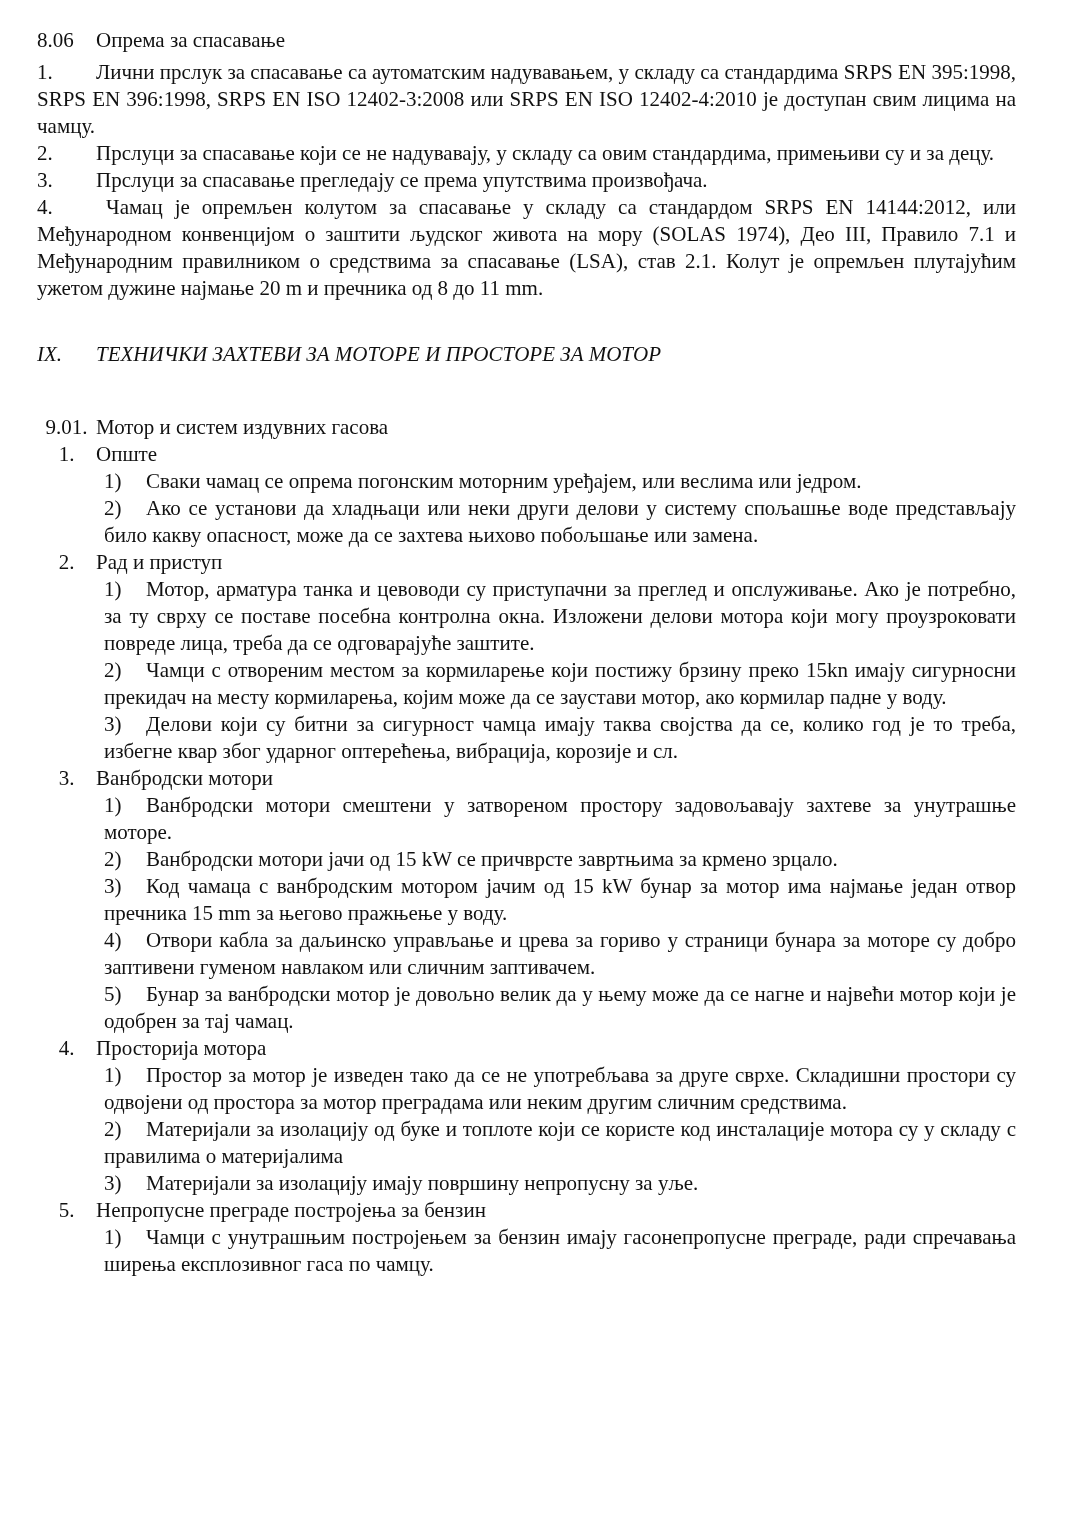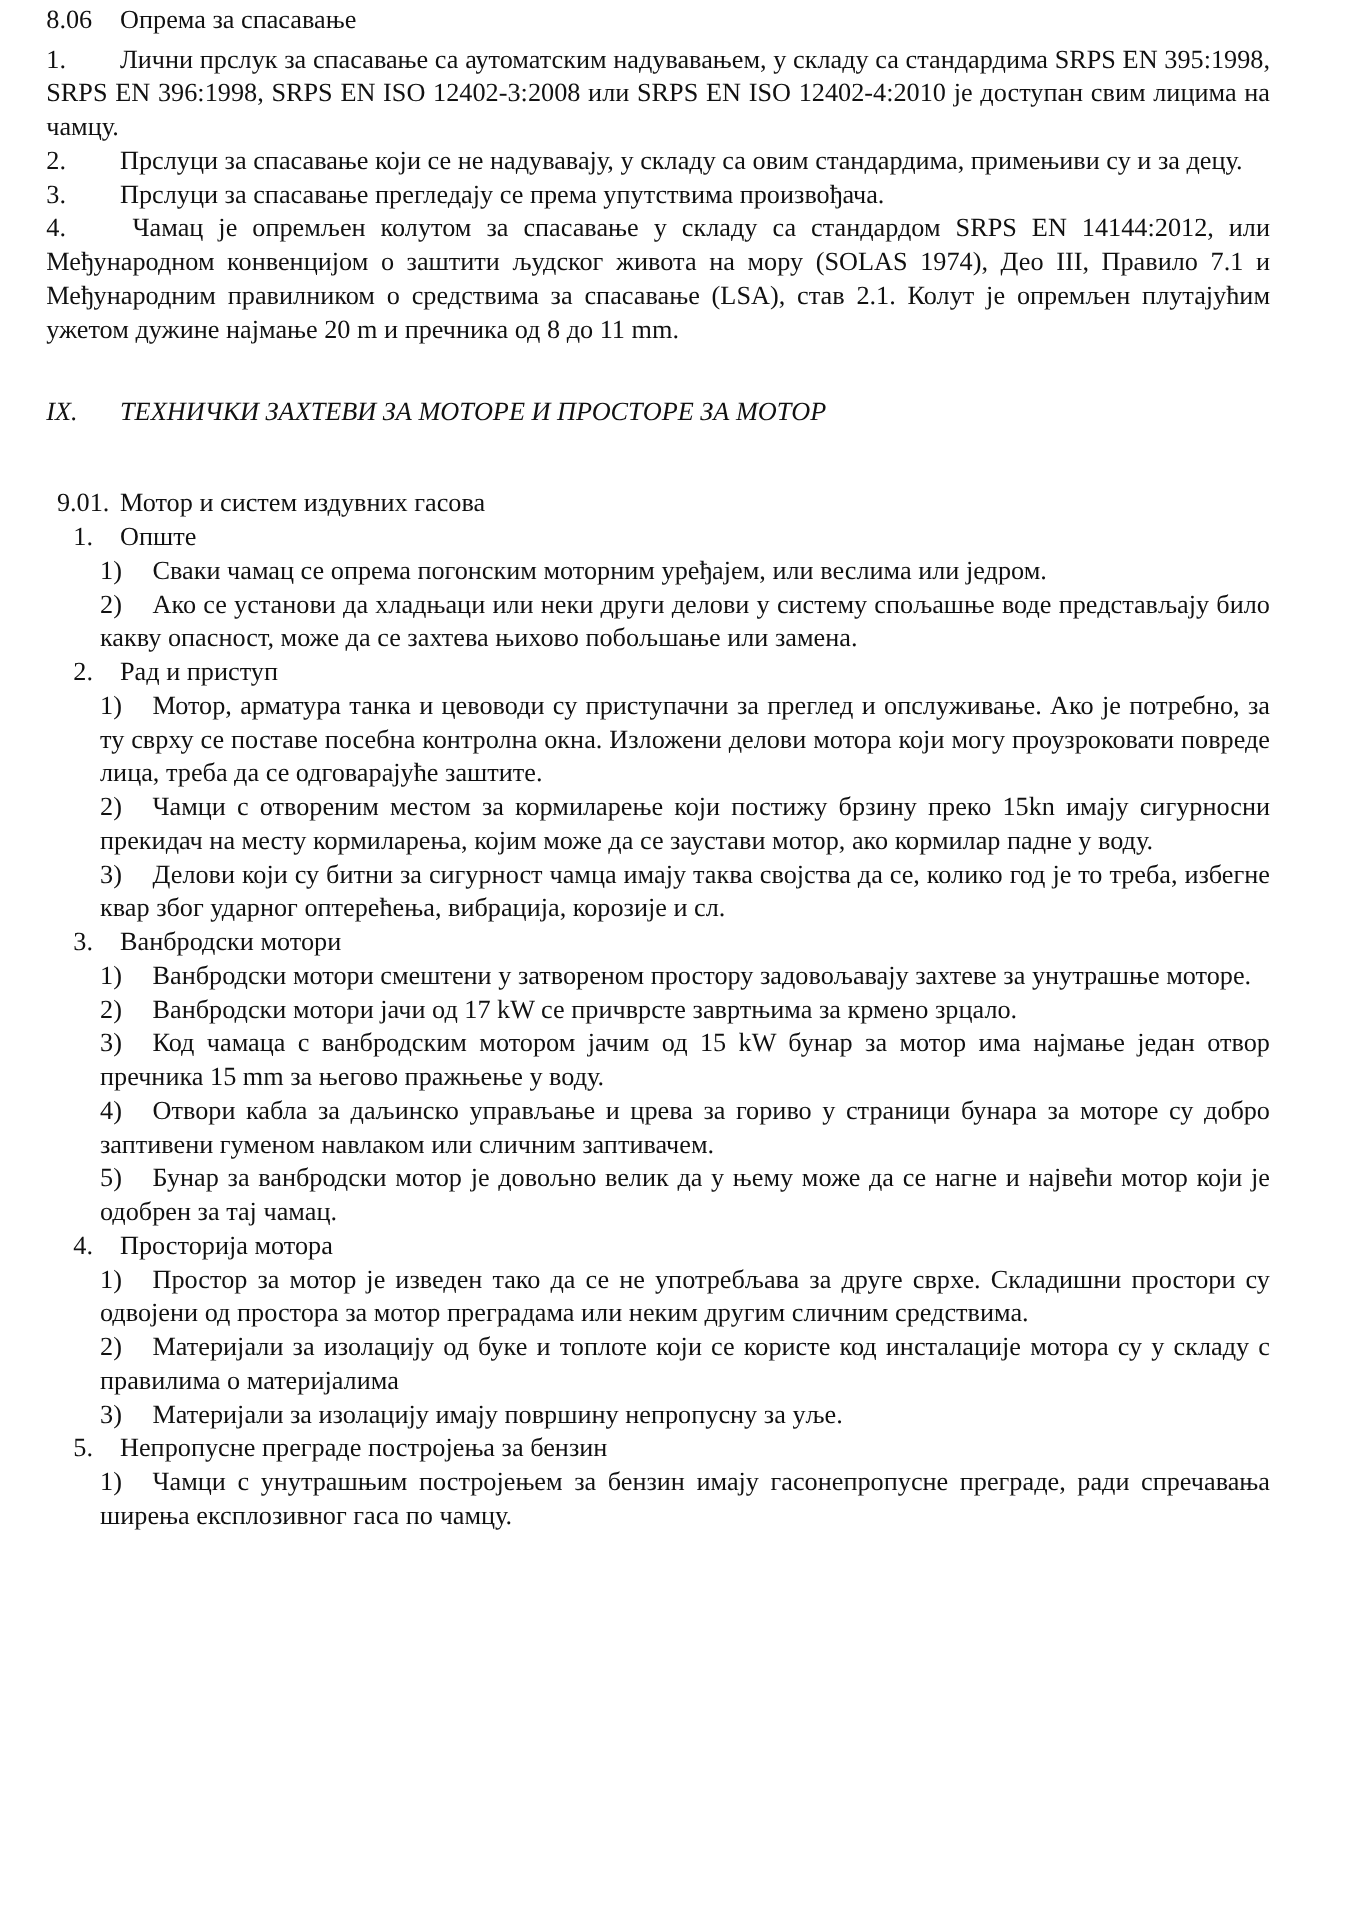--- a/index.html
+++ b/index.html
@@ -3,31 +3,31 @@
 <meta charset="utf-8">
 <style>
   html, body { margin: 0; padding: 0; background: #ffffff; }
   body {
     width: 1090px; height: 1530px; overflow: hidden;
     font-family: "Liberation Serif", "DejaVu Serif", serif;
     color: #111111;
     font-size: 21px;
   }
   .page { position: relative; width: 1090px; height: 1530px; }
-  .content { position: absolute; left: 37px; top: 2px; width: 979px; }
+  .content { position: absolute; left: 37px; top: 27px; width: 979px; }
   .sec-head { display: flex; line-height: 27px; margin-bottom: 5px; }
   .sec-head .num { width: 59px; flex: none; }
   .para { line-height: 27px; text-align: justify; }
   .para .num { display: inline-block; width: 59px; }
   .para4 .num { width: 69px; }
   .roman { display: flex; line-height: 27px; margin-top: 39px; margin-bottom: 46px; font-style: italic; }
   .roman .num { width: 59px; flex: none; }
   .h2 { display: flex; line-height: 27px; }
   .h2 .num { width: 59px; flex: none; text-align: center; }
-  .sub { margin-left: 43px; line-height: 27px; text-align: justify; }
+  .sub { margin-left: 67px; line-height: 27px; text-align: justify; }
   .sub .num { display: inline-block; width: 42px; }
 </style>
 </head>
 <body>
 
 <div class="page">
   <div class="content">
 
     <div class="sec-head">
       <span class="num">8.06</span>
@@ -70,21 +70,21 @@
     </div>
     <div class="sub"><span class="num">1)</span><span>Мотор, арматура танка и цевоводи су приступачни за преглед и опслуживање. Ако је потребно, за ту сврху се поставе посебна контролна окна. Изложени делови мотора који могу проузроковати повреде лица, треба да се одговарајуће заштите.</span></div>
     <div class="sub"><span class="num">2)</span><span>Чамци с отвореним местом за кормиларење који постижу брзину преко 15kn имају сигурносни прекидач на месту кормиларења, којим може да се заустави мотор, ако кормилар падне у воду.</span></div>
     <div class="sub"><span class="num">3)</span><span>Делови који су битни за сигурност чамца имају таква својства да се, колико год је то треба, избегне квар због ударног оптерећења, вибрација, корозије и сл.</span></div>
 
     <div class="h2">
       <span class="num">3.</span>
       <span>Ванбродски мотори</span>
     </div>
     <div class="sub"><span class="num">1)</span><span>Ванбродски мотори смештени у затвореном простору задовољавају захтеве за унутрашње моторе.</span></div>
-    <div class="sub"><span class="num">2)</span><span>Ванбродски мотори јачи од 17 kW се причврсте завртњима за крмено зрцало.</span></div>
+    <div class="sub"><span class="num">2)</span><span>Ванбродски мотори јачи од 15 kW се причврсте завртњима за крмено зрцало.</span></div>
     <div class="sub"><span class="num">3)</span><span>Код чамаца с ванбродским мотором јачим од 15 kW бунар за мотор има најмање један отвор пречника 15 mm за његово пражњење у воду.</span></div>
     <div class="sub"><span class="num">4)</span><span>Отвори кабла за даљинско управљање и црева за гориво у страници бунара за моторе су добро заптивени гуменом навлаком или сличним заптивачем.</span></div>
     <div class="sub"><span class="num">5)</span><span>Бунар за ванбродски мотор је довољно велик да у њему може да се нагне и највећи мотор који је одобрен за тај чамац.</span></div>
 
     <div class="h2">
       <span class="num">4.</span>
       <span>Просторија мотора</span>
     </div>
     <div class="sub"><span class="num">1)</span><span>Простор за мотор је изведен тако да се не употребљава за друге сврхе. Складишни простори су одвојени од простора за мотор преградама или неким другим сличним средствима.</span></div>
     <div class="sub"><span class="num">2)</span><span>Материјали за изолацију од буке и топлоте који се користе код инсталације мотора су у складу с правилима о материјалима</span></div>

